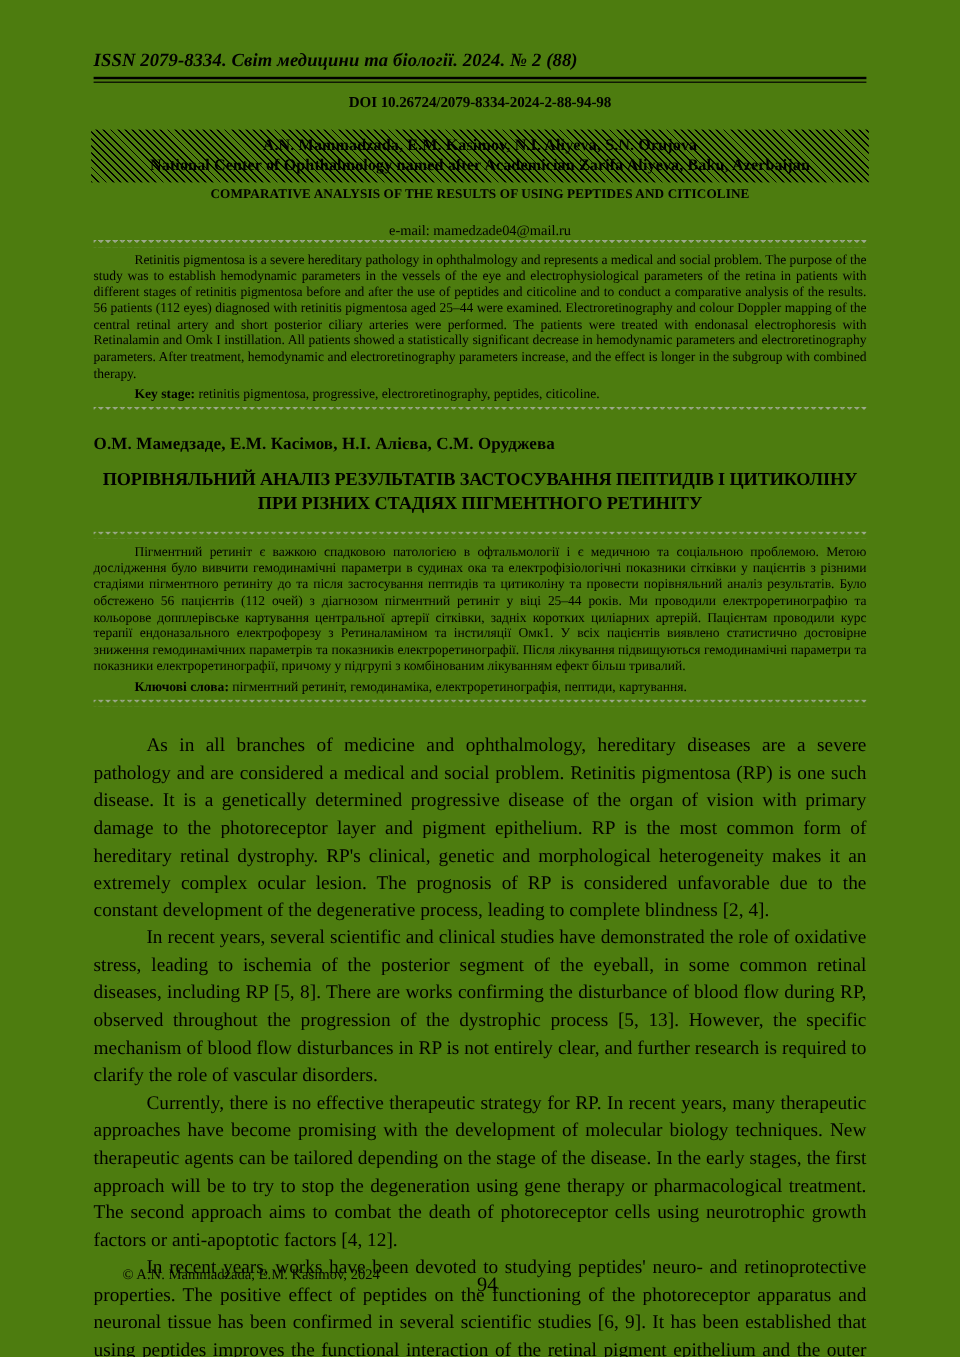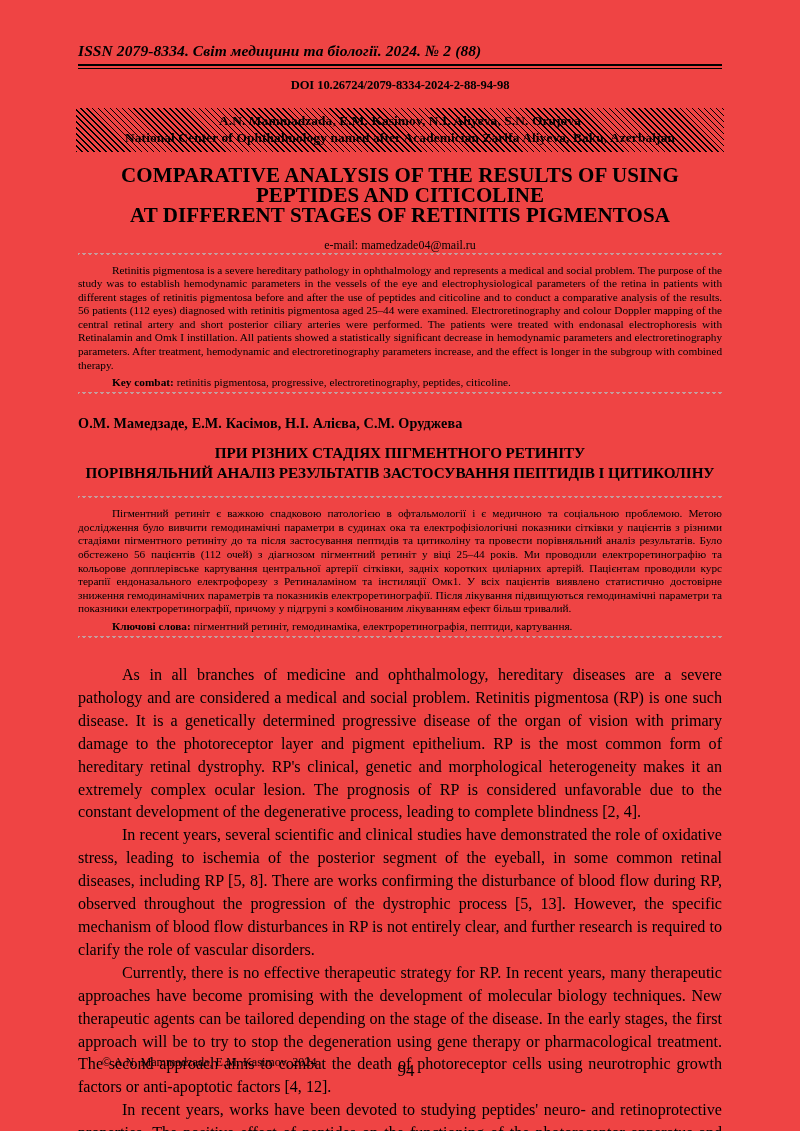--- a/index.html
+++ b/index.html
@@ -4,21 +4,21 @@
 <style>
   html, body {
     margin: 0;
     padding: 0;
     background: #ffffff;
   }
   .page {
     position: relative;
     width: 800px;
     height: 1131px;
-    background: #ef4444;
+    background: #4d7c0f;
     font-family: "Liberation Serif", "DejaVu Serif", serif;
     color: #000000;
     overflow: hidden;
     box-sizing: border-box;
   }
   .content {
     position: absolute;
     left: 78px;
     top: 42px;
     width: 644px;
@@ -72,24 +72,23 @@
     position: relative;
     z-index: 1;
     font-weight: bold;
     font-size: 13.4px;
     line-height: 17.5px;
     letter-spacing: 0.1px;
   }
 
   
   .title-en {
-    margin-top: 13px;
-    text-align: center;
-    font-weight: bold;
-    font-size: 21px;
+    text-align: center;
+    font-weight: bold;
+    font-size: 11px;
     line-height: 20px;
     letter-spacing: 0.1px;
   }
   .email {
     margin-top: 13px;
     text-align: center;
     font-size: 12px;
   }
 
   
@@ -188,39 +187,38 @@
     <div class="idline">DOI 10.26724/2079-8334-2024-2-88-94-98</div>
 
     <div class="author-block">
       <div class="aline">A.N. Mammadzada, E.M. Kasimov, N.I. Aliyeva, S.N. Orujova</div>
       <div class="aline">National Center of Ophthalmology named after Academician Zarifa Aliyeva, Baku, Azerbaijan</div>
       <div class="hatch"></div>
     </div>
 
     <div class="title-en">
       <div>COMPARATIVE ANALYSIS OF THE RESULTS OF USING PEPTIDES AND CITICOLINE</div>
-      <div>AT  DIFFERENT STAGES OF RETINITIS PIGMENTOSA</div>
     </div>
 
     <div class="email">e-mail: mamedzade04@mail.ru</div>
 
     <div class="zigzag"></div>
     <div class="abstract">
       <p>Retinitis pigmentosa is a severe hereditary pathology in ophthalmology and represents a medical and social problem. The purpose of the study was to establish hemodynamic parameters in the vessels of the eye and electrophysiological parameters of the retina in patients with different stages of retinitis pigmentosa before and after the use of peptides and citicoline and to conduct a comparative analysis of the results. 56 patients (112 eyes) diagnosed with retinitis pigmentosa aged 25–44 were examined. Electroretinography and colour Doppler mapping of the central retinal artery and short posterior ciliary arteries were performed. The patients were treated with endonasal electrophoresis with Retinalamin and Omk I instillation. All patients showed a statistically significant decrease in hemodynamic parameters and electroretinography parameters. After treatment, hemodynamic and electroretinography parameters increase, and the effect is longer in the subgroup with combined therapy.</p>
     </div>
     <div class="keywords">
-      <b>Key combat:</b><span> retinitis pigmentosa, progressive, electroretinography, peptides, citicoline.</span>
+      <b>Key stage:</b><span> retinitis pigmentosa, progressive, electroretinography, peptides, citicoline.</span>
     </div>
     <div class="zigzag"></div>
 
     <div class="authors-ua">О.М. Мамедзаде, Е.М. Касімов, Н.І. Алієва, С.М. Оруджева</div>
 
     <div class="title-ua">
+      <div>ПОРІВНЯЛЬНИЙ АНАЛІЗ РЕЗУЛЬТАТІВ ЗАСТОСУВАННЯ ПЕПТИДІВ І ЦИТИКОЛІНУ</div>
       <div>ПРИ РІЗНИХ СТАДІЯХ ПІГМЕНТНОГО РЕТИНІТУ</div>
-      <div>ПОРІВНЯЛЬНИЙ АНАЛІЗ РЕЗУЛЬТАТІВ ЗАСТОСУВАННЯ ПЕПТИДІВ І ЦИТИКОЛІНУ</div>
     </div>
 
     <div class="zigzag" style="margin-top:13px"></div>
     <div class="abstract">
       <p>Пігментний ретиніт є важкою спадковою патологією в офтальмології і є медичною та соціальною проблемою. Метою дослідження було вивчити гемодинамічні параметри в судинах ока та електрофізіологічні показники сітківки у пацієнтів з різними стадіями пігментного ретиніту до та після застосування пептидів та цитиколіну та провести порівняльний аналіз результатів. Було обстежено 56 пацієнтів (112 очей) з діагнозом пігментний ретиніт у віці 25–44 років. Ми проводили електроретинографію та кольорове допплерівське картування центральної артерії сітківки, задніх коротких циліарних артерій. Пацієнтам проводили курс терапії ендоназального електрофорезу з Ретиналаміном та інстиляції Омк1. У всіх пацієнтів виявлено статистично достовірне зниження гемодинамічних параметрів та показників електроретинографії. Після лікування підвищуються гемодинамічні параметри та показники електроретинографії, причому у підгрупі з комбінованим лікуванням ефект більш тривалий.</p>
     </div>
     <div class="keywords">
       <b>Ключові слова:</b><span> пігментний ретиніт, гемодинаміка, електроретинографія, пептиди, картування.</span>
     </div>
     <div class="zigzag"></div>

